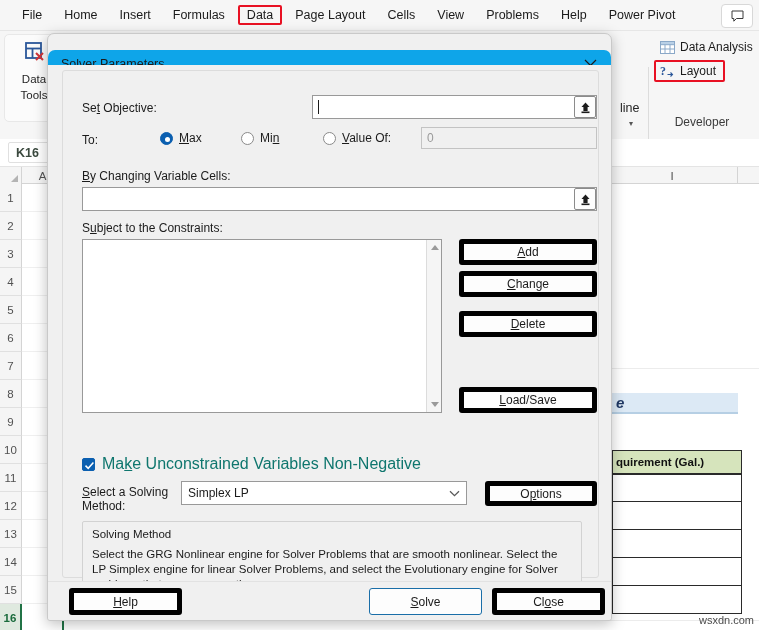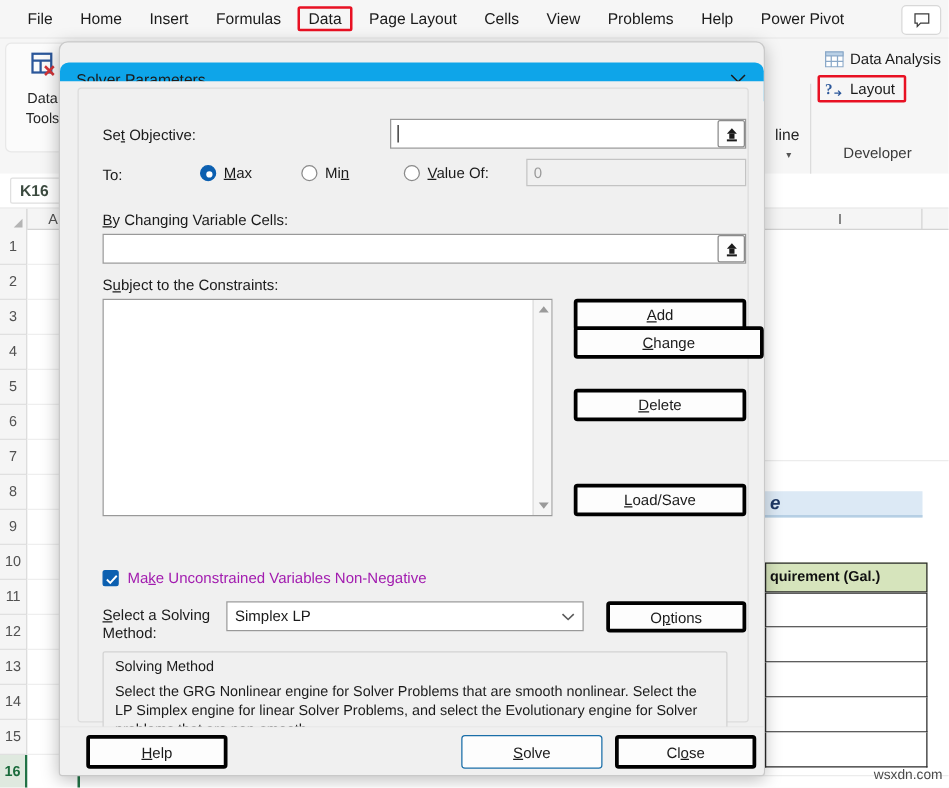--- a/index.html
+++ b/index.html
@@ -223,21 +223,21 @@
   .lb-arrow {
     position: absolute; left: 0; width: 15px; height: 15px;
     display: flex; align-items: center; justify-content: center;
   }
   .tri-up { width: 0; height: 0; border-left: 4px solid transparent;
     border-right: 4px solid transparent; border-bottom: 5px solid #9a9a9a; }
   .tri-dn { width: 0; height: 0; border-left: 4px solid transparent;
     border-right: 4px solid transparent; border-top: 5px solid #9a9a9a; }
 
   .btn {
-    position: absolute; background: #fdfdfd; border: 3px solid #000000;
+    position: absolute; background: #fdfdfd; border: 5px solid #000000;
     border-radius: 3px; font-size: 12px; color: #1b1b1b;
     display: flex; align-items: center; justify-content: center;
   }
   .btn.primary { border: 1.6px solid #1a6ea8; }
 
   .chk-wrap { position: absolute; display: flex; align-items: center; gap: 7px; }
   .chk {
     width: 13px; height: 13px; background: #0b5fb0; border: 1px solid #0b5fb0;
     border-radius: 2px; flex: 0 0 auto; position: relative;
   }
@@ -456,37 +456,37 @@
             </div>
             <div class="lb-arrow" style="bottom:0">
               <span class="tri-dn"></span>
             </div>
           </div>
         </div>
 
         <div class="btn" style="left:396px;top:168px;width:138px;height:26px">
             <span><u>A</u>dd</span>
           </div>
-        <div class="btn" style="left:396px;top:190px;width:152px;height:26px">
+        <div class="btn" style="left:396px;top:200px;width:138px;height:26px">
             <span><u>C</u>hange</span>
           </div>
         <div class="btn" style="left:396px;top:240px;width:138px;height:26px">
             <span><u>D</u>elete</span>
           </div>
         <div class="btn" style="left:396px;top:316px;width:138px;height:26px">
             <span><u>L</u>oad/Save</span>
           </div>
 
         <div class="chk-wrap" style="left:19px;top:384px">
           <span class="chk">
             <svg width="11" height="11" viewBox="0 0 11 11">
               <path d="M1.5 5.6L4.2 8.3L9.4 2.6" fill="none" stroke="#ffffff" stroke-width="1.5"></path>
             </svg>
           </span>
-          <span style="font-size:12px;color:#a21caf">Ma<u>k</u>e Unconstrained Variables Non-Negative</span>
+          <span style="font-size:16px;color:#0f766e">Ma<u>k</u>e Unconstrained Variables Non-Negative</span>
         </div>
 
         <div class="lbl" style="left:19px;top:414px"><u>S</u>elect a Solving</div>
         <div class="lbl" style="left:19px;top:428px">Method:</div>
         <div class="select" style="left:118px;top:410px;width:286px;height:24px">
           <span>Simplex LP</span>
           <span class="sel-arrow">
             <svg width="11" height="7" viewBox="0 0 11 7">
               <path d="M1 1.3L5.5 5.6L10 1.3" fill="none" stroke="#5a5a5a" stroke-width="1.3"></path>
             </svg>

